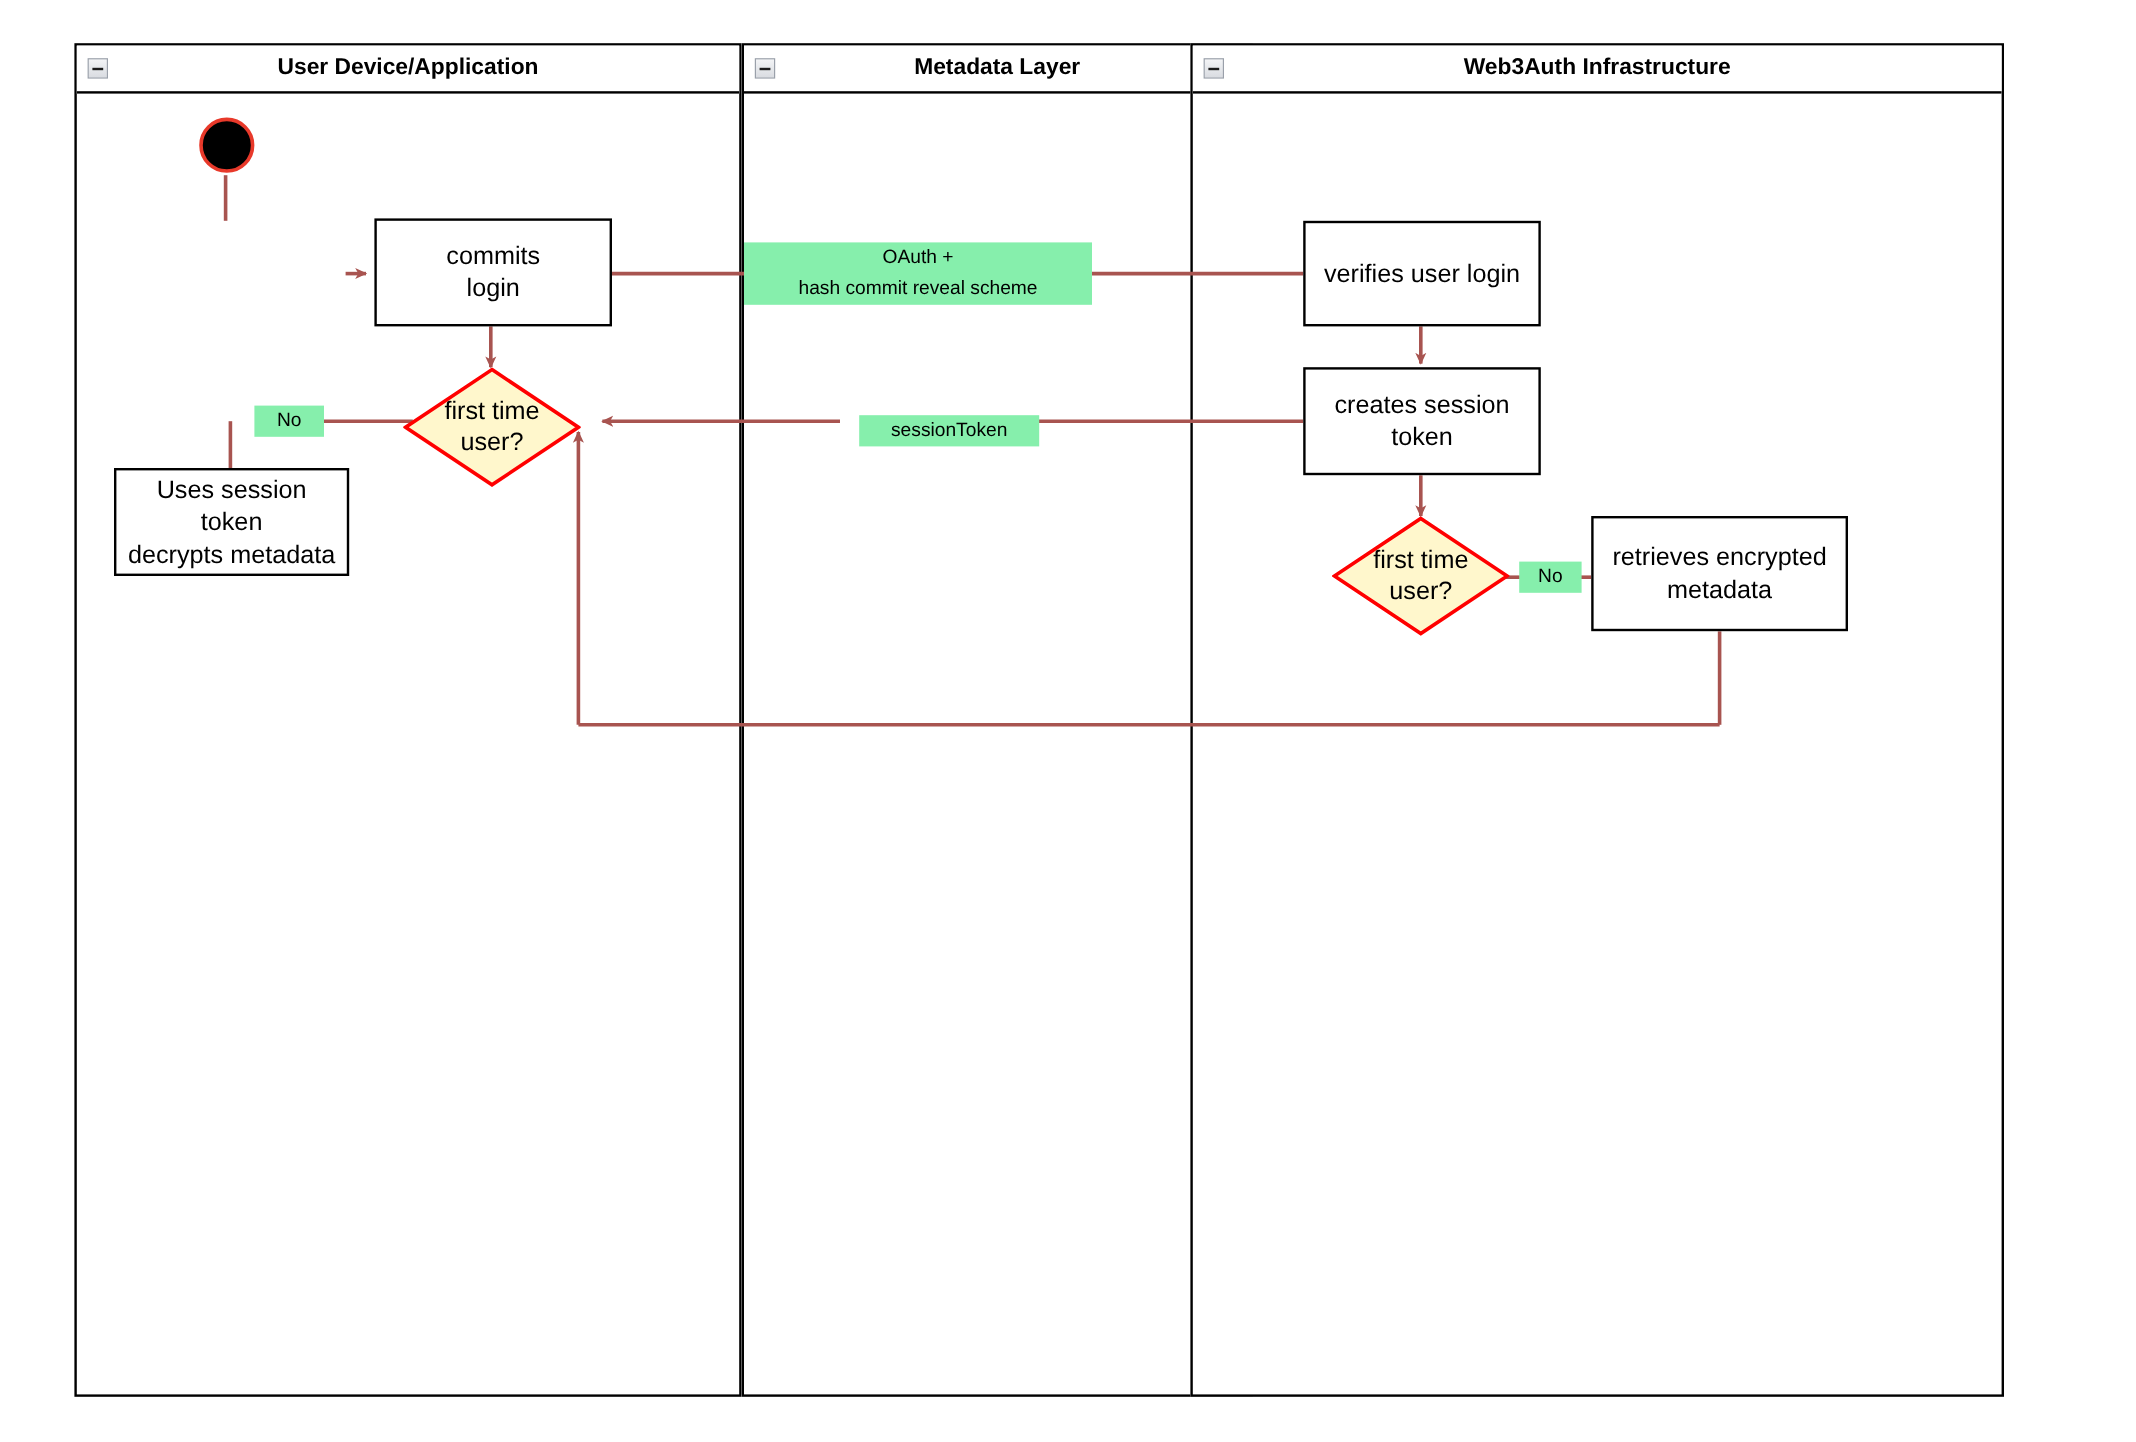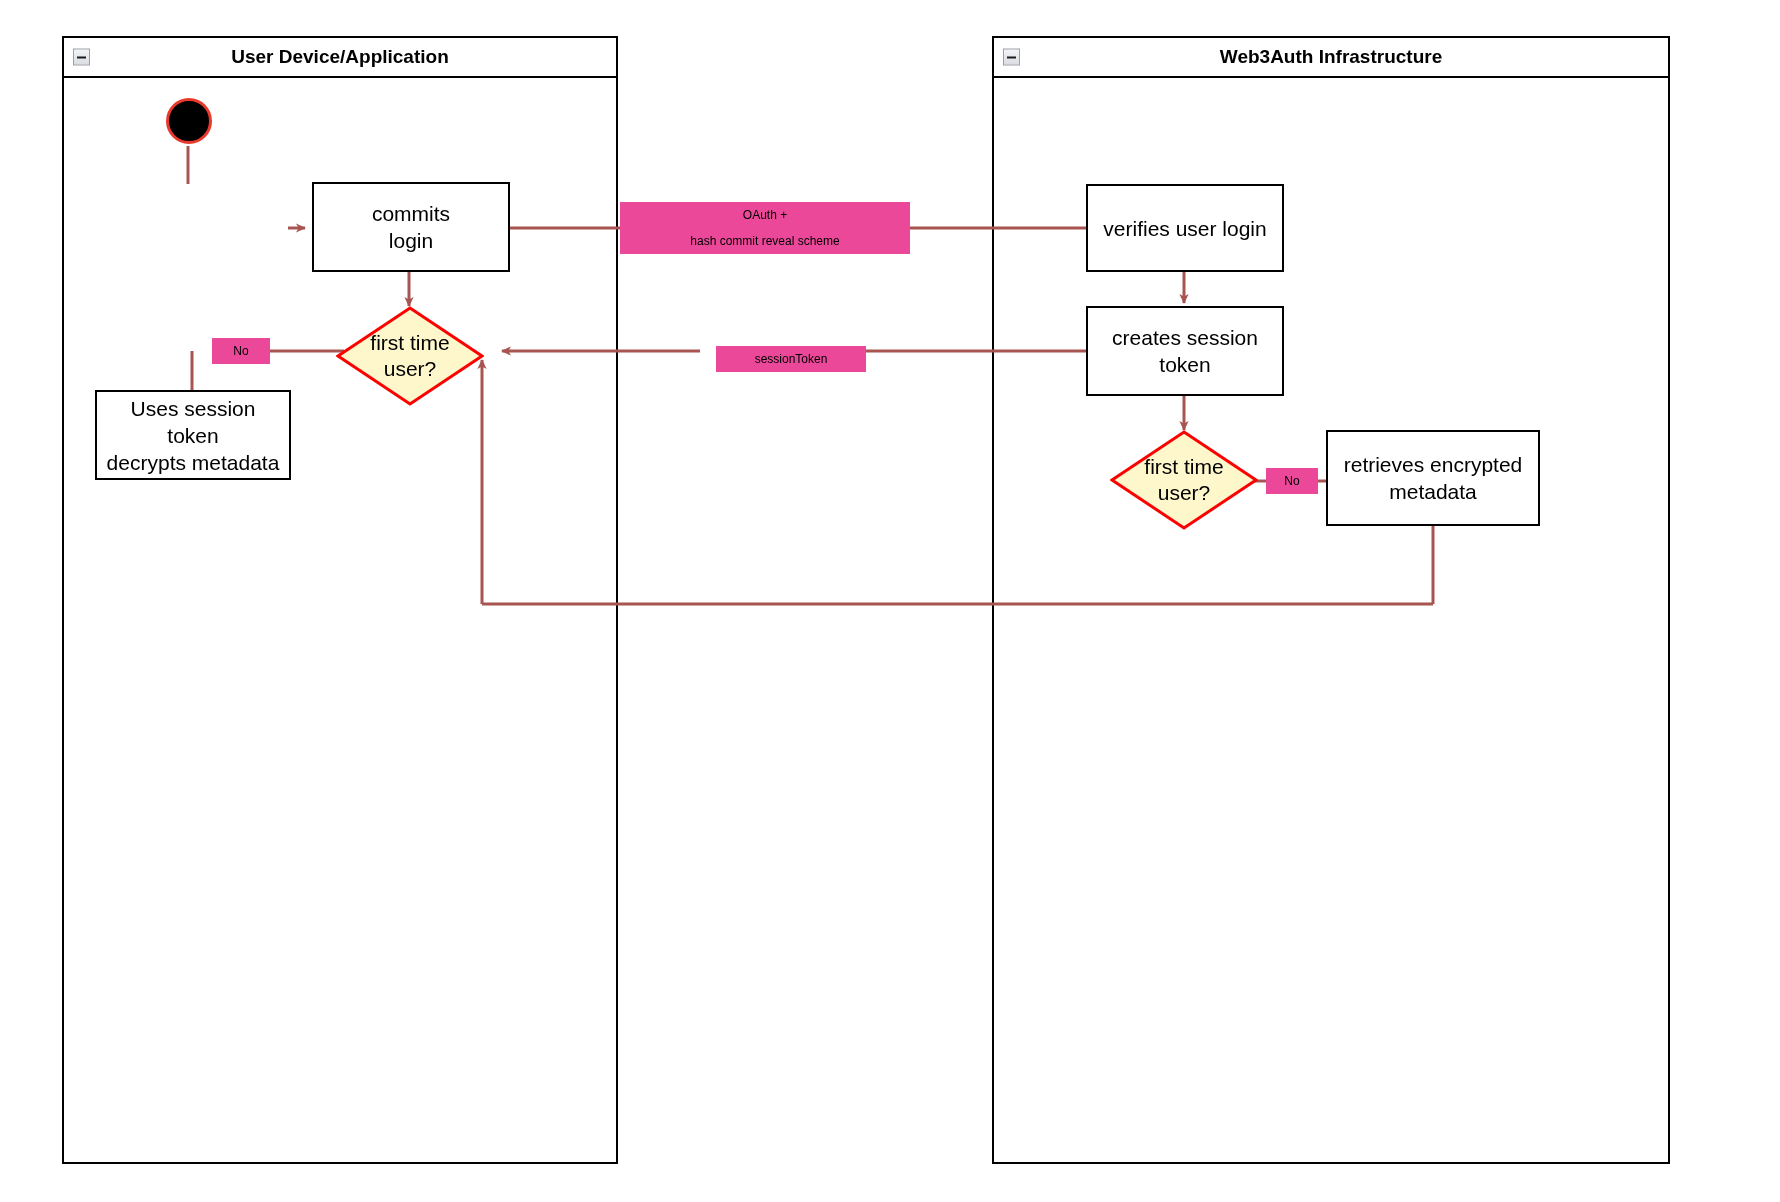--- a/index.html
+++ b/index.html
@@ -94,43 +94,51 @@
   }
   
   .edge-layer{
     position:absolute;
     left:0;top:0;
     width:1780px;height:1202px;
     pointer-events:none;
   }
   .edge-label{
     position:absolute;
-    font-size:12px;
+    font-size:16px;
     line-height:26px;
     color:#000000;
-    background:#ec4899;
+    background:#86efac;
     text-align:center;
     white-space:pre-line;
     padding:0 5px;
   }
 </style>
 </head>
 <body>
 
 <div id="canvas">
 
   <div class="lane" style="left:62px; top:36px; width:556px; height:1128px;">
     <div class="lane-header">
       <span class="collapse-icon">
           <i></i>
         </span>
       <span class="lane-title">User Device/Application</span>
     </div>
   </div>
 
+  <div class="lane" style="left:618px; top:36px; width:426px; height:1128px;">
+    <div class="lane-header">
+      <span class="collapse-icon">
+          <i></i>
+        </span>
+      <span class="lane-title">Metadata Layer</span>
+    </div>
+  </div>
 
   <div class="lane" style="left:992px; top:36px; width:678px; height:1128px;">
     <div class="lane-header">
       <span class="collapse-icon">
           <i></i>
         </span>
       <span class="lane-title">Web3Auth Infrastructure</span>
     </div>
   </div>
 

